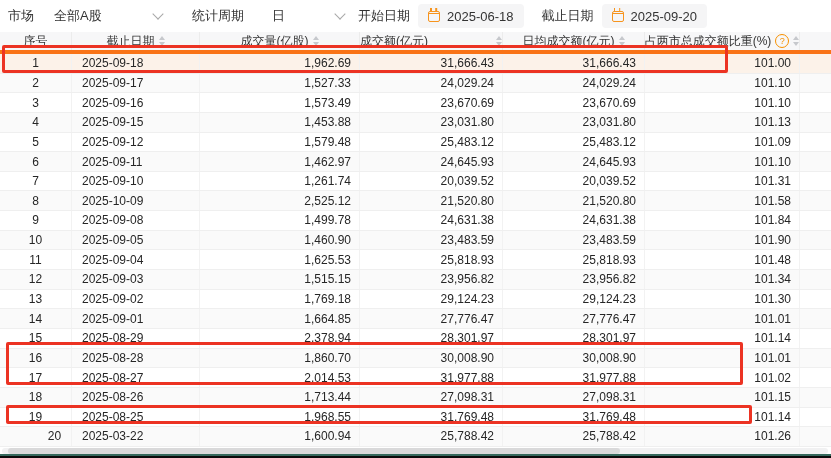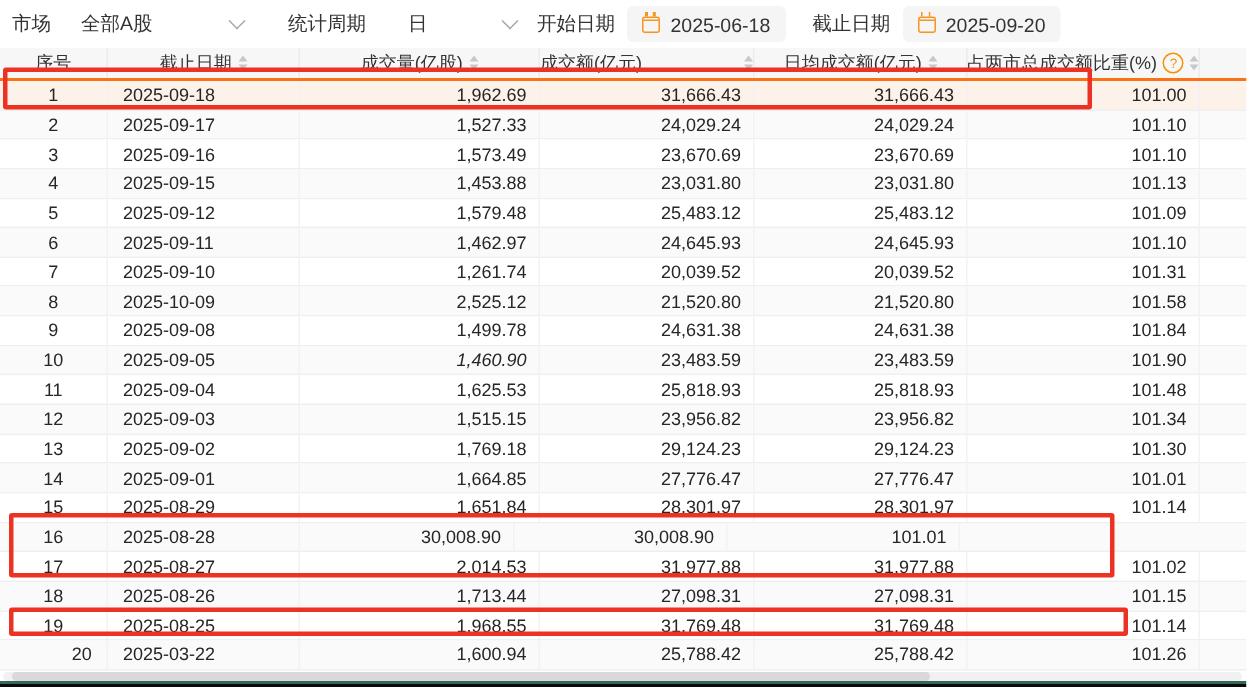--- a/index.html
+++ b/index.html
@@ -20,21 +20,21 @@
     padding:0 10px;box-sizing:border-box;margin-left:8px;cursor:pointer;color:#333;}
   .ml16{margin-left:18px;}
   .cal{width:12px;height:11px;border:1.4px solid #f7941d;border-radius:2px;position:relative;
     margin-right:7px;box-sizing:border-box;flex:0 0 auto;}
   .cal::before{content:'';position:absolute;left:1.2px;top:-3.4px;width:1.8px;height:3px;background:#f7941d;
     box-shadow:5.2px 0 #f7941d;}
   .cal::after{content:'';position:absolute;left:0;right:0;top:1.6px;border-top:1.2px solid #f7941d;}
 
   
   .table{position:absolute;left:0;top:32px;width:831px;}
-  .thead{display:flex;height:22px;background:#f7f7f8;border-bottom:2px solid #f97316;box-sizing:border-box;}
+  .thead{display:flex;height:22px;background:#f7f7f8;border-bottom:4px solid #f97316;box-sizing:border-box;}
   .th{display:flex;align-items:center;justify-content:center;font-size:12px;color:#333;
     box-sizing:border-box;border-right:1px solid #ececec;white-space:nowrap;overflow:hidden;}
   .th:last-child{border-right:none;}
   .tr{display:flex;height:19.65px;background:#fff;border-bottom:1px solid #efefef;box-sizing:border-box;}
   .tr.even{background:#fafafa;}
   .tr.hl{background:#fcf2e9;}
   .td{display:flex;align-items:center;font-size:12px;color:#262626;box-sizing:border-box;
     border-right:1px solid #f2f2f2;white-space:nowrap;overflow:hidden;}
   .td:last-child{border-right:none;}
   .c0{justify-content:center;}
@@ -212,21 +212,21 @@
           <div class="td c1" style="width: 128px;">2025-09-08</div>
           <div class="td c2" style="width: 160px;">1,499.78</div>
           <div class="td c3" style="width: 143px;">24,631.38</div>
           <div class="td c4" style="width: 142px;">24,631.38</div>
           <div class="td c5" style="width: 155px;">101.84</div>
           <div class="td c6" style="width: 31px;"></div>
         </div>
         <div class="tr even">
           <div class="td c0" style="width: 72px;">10</div>
           <div class="td c1" style="width: 128px;">2025-09-05</div>
-          <div class="td c2" style="width: 160px; font-style: italic;">1,460.90</div>
+          <div class="td c2" style="width: 160px;">1,460.90</div>
           <div class="td c3" style="width: 143px;">23,483.59</div>
           <div class="td c4" style="width: 142px;">23,483.59</div>
           <div class="td c5" style="width: 155px;">101.90</div>
           <div class="td c6" style="width: 31px;"></div>
         </div>
         <div class="tr">
           <div class="td c0" style="width: 72px;">11</div>
           <div class="td c1" style="width: 128px;">2025-09-04</div>
           <div class="td c2" style="width: 160px;">1,625.53</div>
           <div class="td c3" style="width: 143px;">25,818.93</div>
@@ -257,29 +257,30 @@
           <div class="td c1" style="width: 128px;">2025-09-01</div>
           <div class="td c2" style="width: 160px;">1,664.85</div>
           <div class="td c3" style="width: 143px;">27,776.47</div>
           <div class="td c4" style="width: 142px;">27,776.47</div>
           <div class="td c5" style="width: 155px;">101.01</div>
           <div class="td c6" style="width: 31px;"></div>
         </div>
         <div class="tr">
           <div class="td c0" style="width: 72px;">15</div>
           <div class="td c1" style="width: 128px;">2025-08-29</div>
-          <div class="td c2" style="width: 160px;">1,651.84</div>
+          <div class="td c2" style="width: 160px;">2,378.94</div>
           <div class="td c3" style="width: 143px;">28,301.97</div>
           <div class="td c4" style="width: 142px;">28,301.97</div>
           <div class="td c5" style="width: 155px;">101.14</div>
           <div class="td c6" style="width: 31px;"></div>
         </div>
         <div class="tr even">
           <div class="td c0" style="width: 72px;">16</div>
           <div class="td c1" style="width: 128px;">2025-08-28</div>
+          <div class="td c2" style="width: 160px;">1,860.70</div>
           <div class="td c3" style="width: 143px;">30,008.90</div>
           <div class="td c4" style="width: 142px;">30,008.90</div>
           <div class="td c5" style="width: 155px;">101.01</div>
           <div class="td c6" style="width: 31px;"></div>
         </div>
         <div class="tr">
           <div class="td c0" style="width: 72px;">17</div>
           <div class="td c1" style="width: 128px;">2025-08-27</div>
           <div class="td c2" style="width: 160px;">2,014.53</div>
           <div class="td c3" style="width: 143px;">31,977.88</div>

